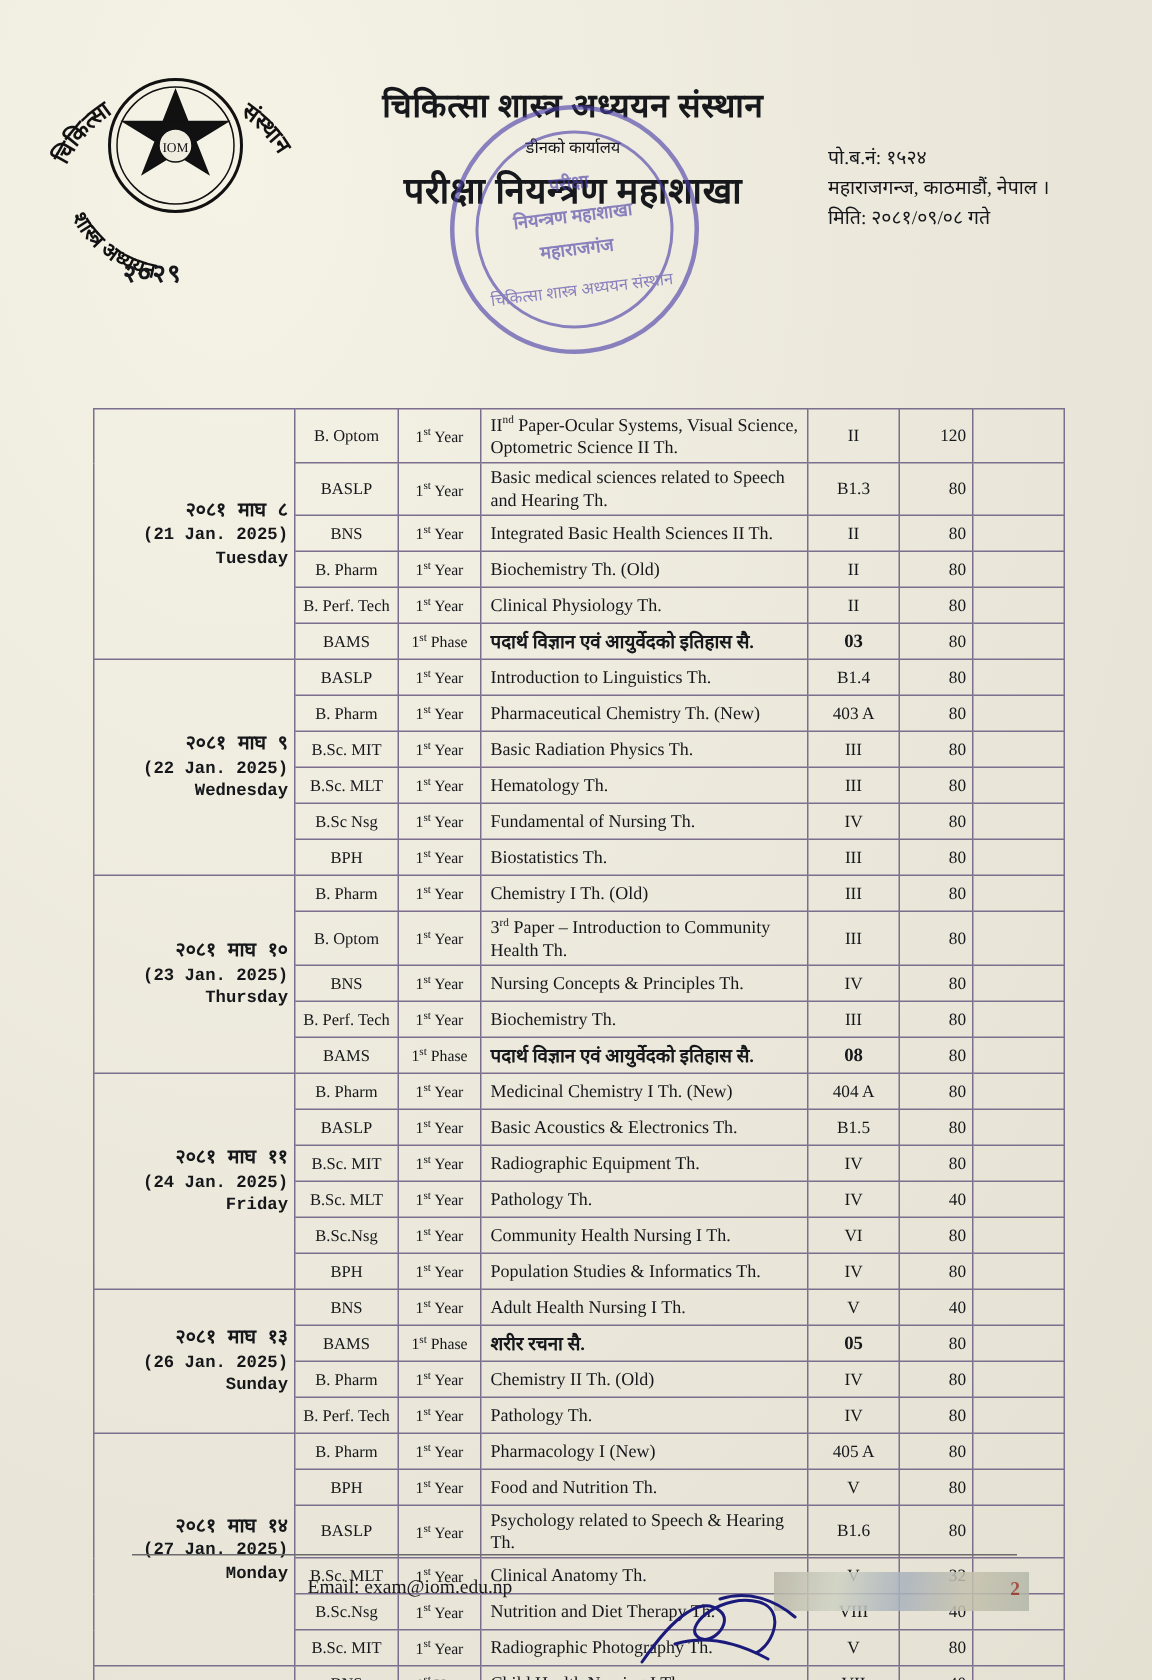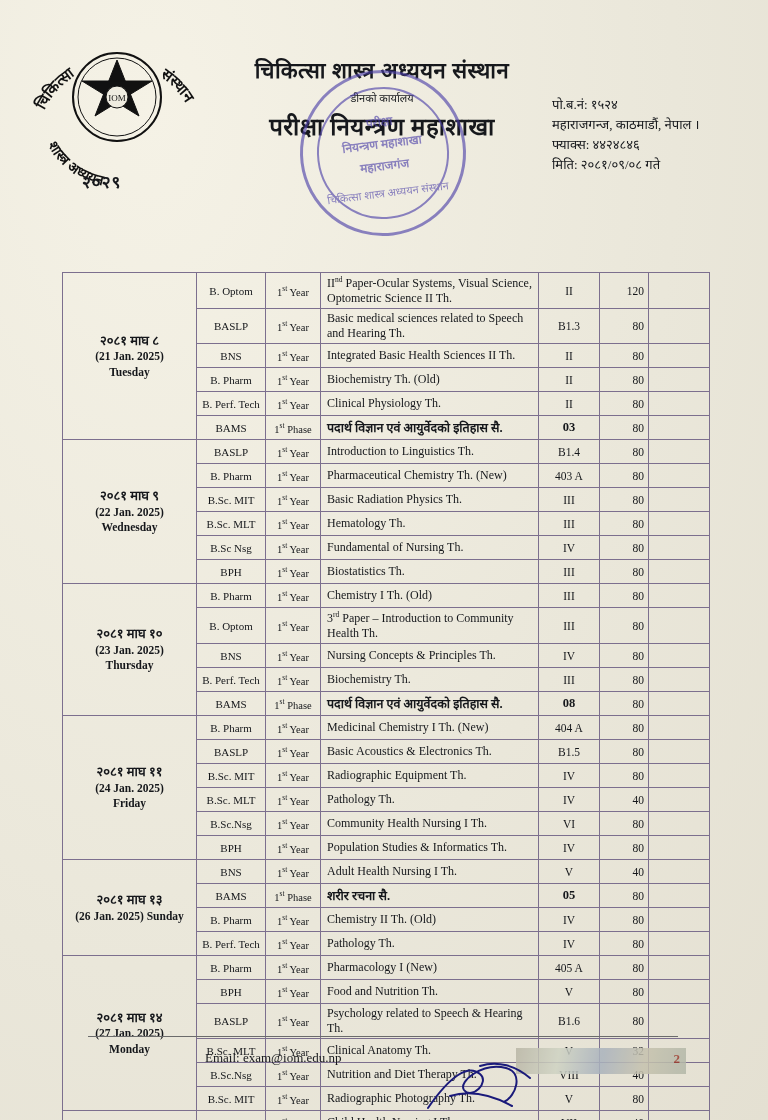--- a/index.html
+++ b/index.html
@@ -61,21 +61,21 @@
   
   .tablewrap{position:absolute;left:62px;top:272px;width:648px;}
   table{border-collapse:collapse;width:648px;font-size:11.2px;}
   td{
     border:1px solid #7c6f8e;
     padding:2px 4px;
     height:19px;
     vertical-align:middle;
     color:#15171b;
   }
-  .c-date{width:125px;text-align:center;line-height:1.35;font-size:12.5px;}
+  .c-date{width:125px;text-align:right;line-height:1.35;font-size:12.5px;font-family:Liberation Mono, monospace;}
   .c-date .dn{font-weight:bold;font-size:13px;}
   .c-date .de{font-weight:bold;font-size:11.5px;}
   .c-prog{width:60px;text-align:center;font-size:11px;}
   .c-year{width:46px;text-align:center;font-size:10.5px;}
   .c-sub{padding-left:6px;font-size:12px;}
   .c-code{width:52px;text-align:center;font-size:11.5px;}
   .c-marks{width:40px;text-align:right;font-size:11.5px;}
   .c-rem{width:52px;}
   .bold{font-weight:bold;font-size:12.5px;}
   sup{font-size:7.5px;}
@@ -142,21 +142,20 @@
       <div class="inner"></div>
       <div class="sl1">परीक्षा</div>
       <div class="sl2">नियन्त्रण महाशाखा</div>
       <div class="sl3">महाराजगंज</div>
       <div class="sl4">चिकित्सा शास्त्र अध्ययन संस्थान</div>
     </div>
 
     <div class="addr">
       <div>पो.ब.नं: १५२४</div>
       <div>महाराजगन्ज, काठमाडौं, नेपाल ।</div>
-      <div>फ्याक्स: ४४२४८४६</div>
       <div>मिति: २०८१/०९/०८ गते</div>
     </div>
   </div>
 
   <div class="tablewrap">
     <table>
       <tbody id="routine-body">
           <tr>
             <td class="c-date" rowspan="6">
               <div class="dn">२०८१ माघ ८</div>

